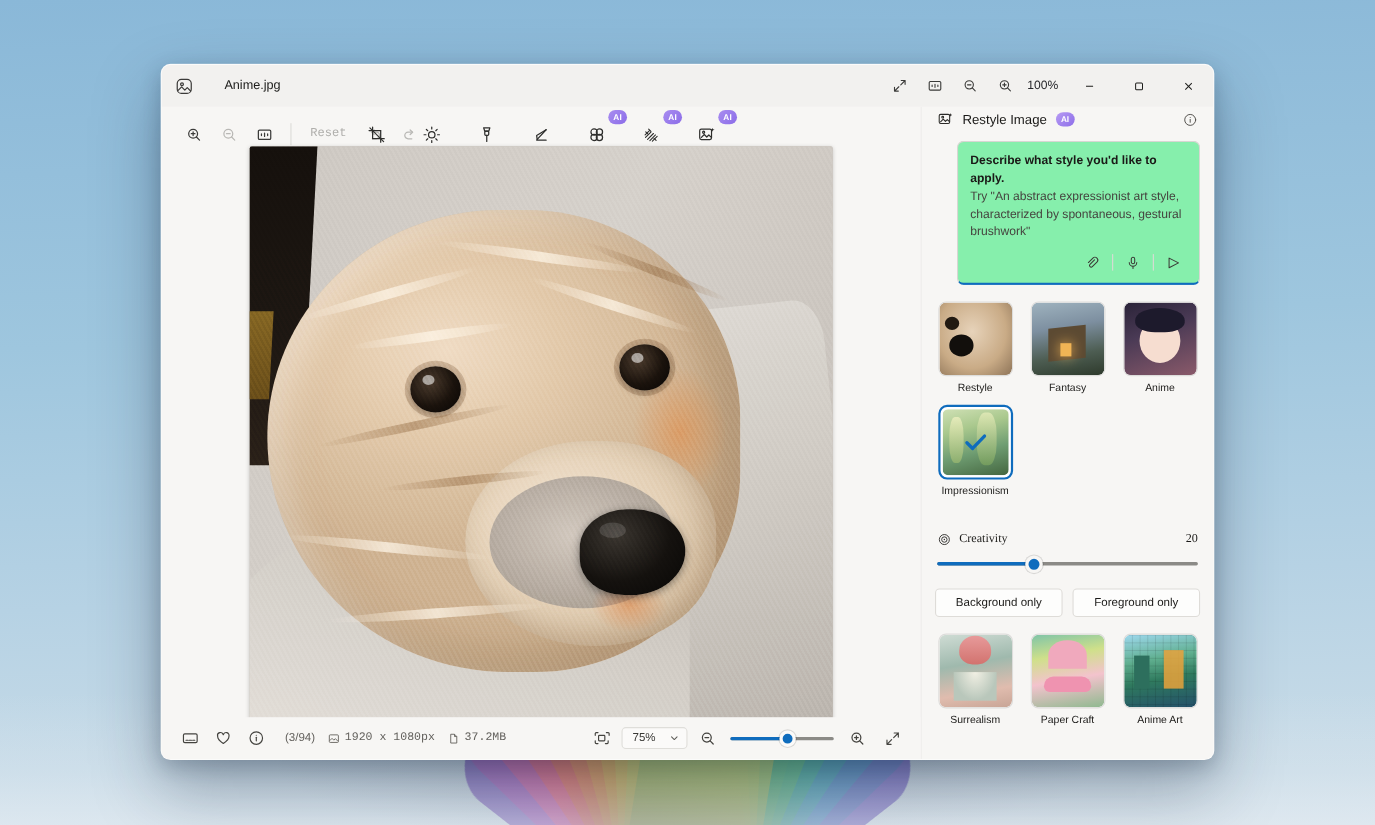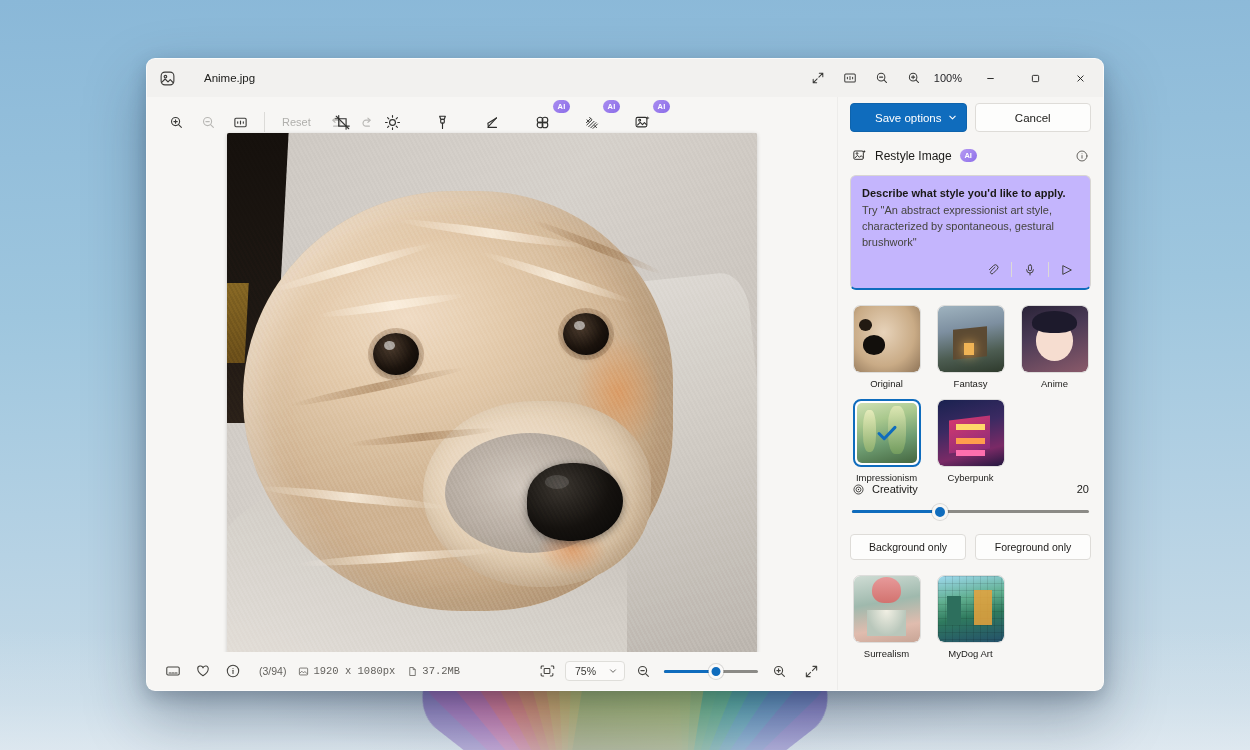--- a/index.html
+++ b/index.html
@@ -72,21 +72,21 @@
   }
   .tool-grp { display: flex; align-items: center; gap: 2px; }
   .tbtn {
     width: 30px; height: 30px; border-radius: 5px;
     display: flex; align-items: center; justify-content: center;
     color: #3c3c3a;
   }
   .tbtn.disabled { color: #b9b8b5; }
   .vsep { width: 1px; height: 20px; background: #dcdbd8; margin: 0 9px; }
   .reset-btn {
-    font-size: 11px; color: #b0afac; padding: 5px 8px; border-radius: 5px;
+    font-size: 11px; color: #b0afac; padding: 5px 8px; border-radius: 5px; font-family: Liberation Mono, monospace;
   }
   .center-tools {
     position: absolute; left: 0; right: 0; display: flex; justify-content: center;
     align-items: center; gap: 16px; pointer-events: none;
   }
   .center-tools > * { pointer-events: auto; }
   .ctool {
     position: relative; width: 34px; height: 34px; border-radius: 5px;
     display: flex; align-items: center; justify-content: center; color: #2e2e2c;
   }
@@ -242,23 +242,23 @@
   .panel-title { font-size: 12px; color: #1b1a18; }
   .ai-pill {
     width: 17px; height: 13px; border-radius: 7px;
     background: linear-gradient(135deg, #b79bf3, #8d6ee9);
     color:#fff; font-size:7.5px; font-weight:bold;
     display:flex; align-items:center; justify-content:center;
   }
   .ph-info { margin-left: auto; color: #54524e; display:flex; }
 
   .prompt-box {
-    background: #c4b5fd; border: 1px solid #d8d6d2;
+    background: #86efac; border: 1px solid #d8d6d2;
     border-bottom: 2px solid #0f6cbd;
-    border-radius: 6px; padding: 10px 11px 7px;
+    border-radius: 6px; padding: 10px 11px 7px; margin-left: 20px;
   }
   .prompt-strong { font-size: 11px; font-weight: bold; color: #1a1917; line-height: 1.45; }
   .prompt-hint { font-size: 11px; color: #45443f; line-height: 1.45; margin-top: 1px; }
   .prompt-actions { display: flex; align-items: center; justify-content: flex-end; gap: 4px; margin-top: 8px; }
   .pa-btn { width: 24px; height: 22px; display:flex; align-items:center; justify-content:center; color:#3a3935; border-radius:4px; }
   .pa-sep { width:1px; height:15px; background:#dcdad6; margin:0 2px; }
 
   .style-grid { display: grid; grid-template-columns: repeat(3, 1fr); gap: 10px 11px; margin-top: 15px; }
   .style-cell { display: flex; flex-direction: column; align-items: center; gap: 5px; }
   .thumb {
@@ -270,21 +270,21 @@
   }
   .style-cell.selected .thumb-inner { border-radius: 5px; }
   .thumb-inner { position:absolute; inset:0; border-radius:6px; overflow:hidden; }
   .style-cell.selected .thumb-inner { inset: 2px; }
   .check-mark {
     position:absolute; left:50%; top:50%; transform: translate(-50%,-50%);
     color:#0f6cbd; z-index: 3;
   }
   .style-label { font-size: 9.5px; color: #1c1b19; text-align:center; }
 
-  .creativity-row { display:flex; gap:7px; margin-top: 0; padding: 0 2px; }
+  .creativity-row { display:flex; gap:7px; margin-top: 32px; padding: 0 2px; font-family: Liberation Serif, serif; }
   .creativity-row .cr-label { font-size: 11px; color:#1b1a18; }
   .creativity-row .cr-val { margin-left:auto; font-size: 11px; color:#1b1a18; }
   .cslider { position: relative; height: 16px; margin: 8px 2px 0; display:flex; align-items:center; }
   .ctrack { position:absolute; left:0; right:0; height:3px; border-radius:2px; background:#8b8a86; }
   .cfill { position:absolute; left:0; height:3px; border-radius:2px; background:#0f6cbd; }
   .cthumb {
     position:absolute; width:16px; height:16px; border-radius:50%;
     background:#0f6cbd; border:3px solid #f7f6f4; box-shadow:0 0 0 1px rgba(0,0,0,.12);
     transform: translateX(-50%);
   }
@@ -633,31 +633,20 @@
               <path d="M9.5 2.5h4v4M13.5 2.5L9 7"></path>
                 <path d="M6.5 13.5h-4v-4M2.5 13.5L7 9"></path>
             </svg>
           </div>
         </div>
       </div>
     </div>
 
     <div class="right-panel">
 
-      <div class="panel-actions">
-        <div class="btn-primary">
-          <span>Save options</span>
-          <span class="split">
-            <svg width="11" height="11" viewBox="0 0 12 12" fill="none" stroke="#fff" stroke-width="1.2" stroke-linecap="round" stroke-linejoin="round">
-              <path d="M3 4.6L6 7.6l3-3"></path>
-            </svg>
-          </span>
-        </div>
-        <div class="btn-secondary">Cancel</div>
-      </div>
 
       <div class="panel-head">
         <span class="ph-icon">
           <svg width="15" height="15" viewBox="0 0 18 18" fill="none" stroke="currentColor" stroke-width="1.15" stroke-linejoin="round">
             <rect x="2.2" y="3.6" width="11.4" height="10" rx="1.6"></rect>
             <path d="M3.4 12l3.2-3.2 2.4 2.4 2-2 2.4 2.4"></path>
             <circle cx="6" cy="6.6" r="1"></circle>
             <path d="M14.6 2.2l.5 1.5 1.5.5-1.5.5-.5 1.5-.5-1.5-1.5-.5 1.5-.5z" fill="currentColor" stroke="none"></path>
           </svg>
         </span>
@@ -697,21 +686,21 @@
         </div>
       </div>
 
       <div class="style-grid" id="style-grid-main">
           <div class="style-cell">
             <div class="thumb">
               <div class="thumb-inner">
                 <div class="art a-orig"></div>
               </div>
             </div>
-            <div class="style-label">Original</div>
+            <div class="style-label">Restyle</div>
           </div>
           <div class="style-cell">
             <div class="thumb">
               <div class="thumb-inner">
                 <div class="art a-fantasy"></div>
               </div>
             </div>
             <div class="style-label">Fantasy</div>
           </div>
           <div class="style-cell">
@@ -728,28 +717,20 @@
                 <div class="art a-impress"></div>
               </div>
               <span class="check-mark">
                 <svg width="26" height="26" viewBox="0 0 26 26" fill="none" stroke="currentColor" stroke-width="3" stroke-linecap="round" stroke-linejoin="round">
                   <path d="M5 13.5l5.2 5.2L21 7.4"></path>
                 </svg>
               </span>
             </div>
             <div class="style-label">Impressionism</div>
           </div>
-          <div class="style-cell">
-            <div class="thumb">
-              <div class="thumb-inner">
-                <div class="art a-cyber"></div>
-              </div>
-            </div>
-            <div class="style-label">Cyberpunk</div>
-          </div>
         </div>
 
       <div class="creativity-row">
         <span>
           <svg width="13" height="13" viewBox="0 0 18 18" fill="none" stroke="#2b2a28" stroke-width="1.15">
             <circle cx="9" cy="9" r="6.3"></circle>
               <circle cx="9" cy="9" r="3.4"></circle>
               <circle cx="9" cy="9" r=".9" fill="#2b2a28" stroke="none"></circle>
           </svg>
         </span>
@@ -773,22 +754,30 @@
             <div class="thumb">
               <div class="thumb-inner">
                 <div class="art a-surreal"></div>
               </div>
             </div>
             <div class="style-label">Surrealism</div>
           </div>
           <div class="style-cell">
             <div class="thumb">
               <div class="thumb-inner">
+                <div class="art a-paper"></div>
+              </div>
+            </div>
+            <div class="style-label">Paper Craft</div>
+          </div>
+          <div class="style-cell">
+            <div class="thumb">
+              <div class="thumb-inner">
                 <div class="art a-pixel"></div>
               </div>
             </div>
-            <div class="style-label">MyDog Art</div>
+            <div class="style-label">Anime Art</div>
           </div>
         </div>
     </div>
 
   </div>
 </div>
 
 </body></html>

